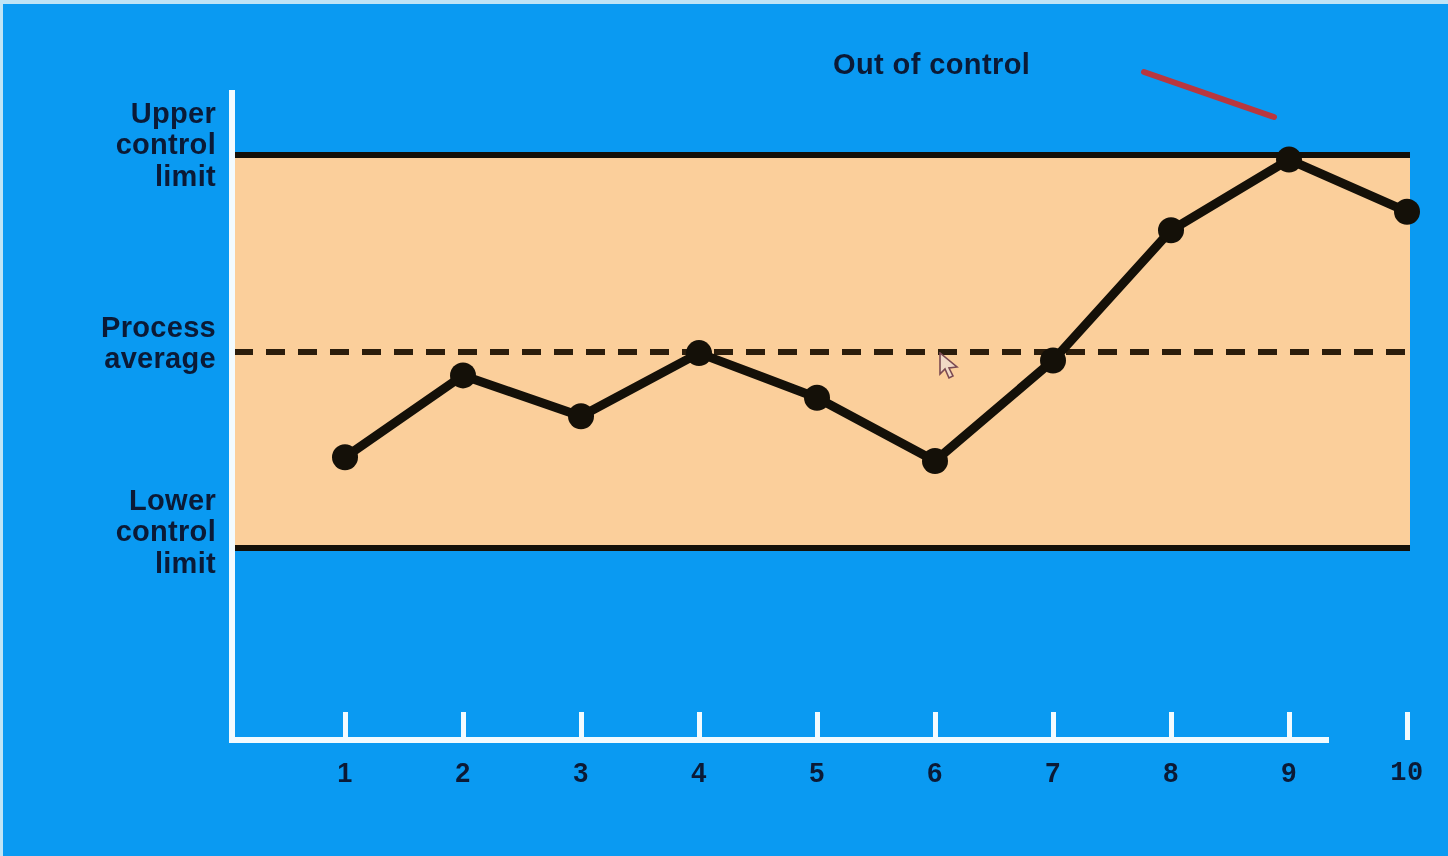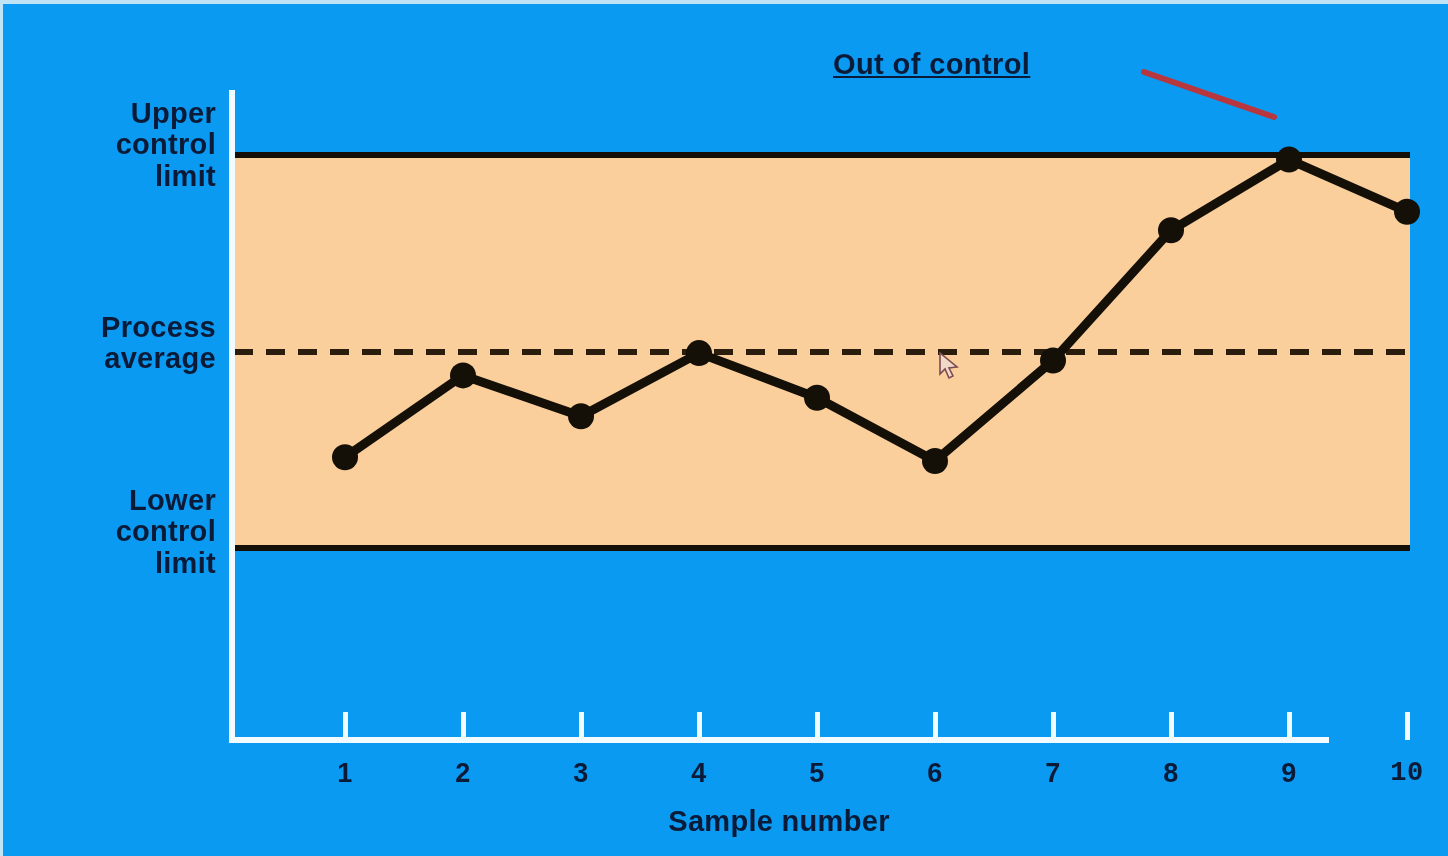--- a/index.html
+++ b/index.html
@@ -124,21 +124,20 @@
 
   #annotation-out-of-control {
     position: absolute;
     left: 833px;
     top: 48px;
     color: #0b1a36;
     font-size: 29px;
     font-weight: bold;
     letter-spacing: 0.4px;
     white-space: nowrap;
-    text-decoration: underline;
   }
 
   
   #series-svg {
     position: absolute;
     left: 0; top: 0;
     width: 1448px; height: 856px;
     pointer-events: none;
     z-index: 20;
   }
@@ -201,21 +200,20 @@
       <div class="x-tick" style="left: 1051px;"></div>
       <div class="x-tick-label" style="left: 1053px;">7</div>
       <div class="x-tick" style="left: 1169px;"></div>
       <div class="x-tick-label" style="left: 1171px;">8</div>
       <div class="x-tick" style="left: 1287px;"></div>
       <div class="x-tick-label" style="left: 1289px;">9</div>
       <div class="x-tick" style="left: 1405px;"></div>
       <div class="x-tick-label" style="left: 1407px; font-family: Liberation Mono, monospace;">10</div>
     </div>
 
-  <div id="x-axis-title">Sample number</div>
 
   <div id="annotation-out-of-control">Out of control</div>
 
   <svg id="pointer-svg" viewBox="0 0 1448 856" xmlns="http://www.w3.org/2000/svg">
     <line x1="1144" y1="72" x2="1274" y2="117" stroke="#b8373f" stroke-width="6" stroke-linecap="round"></line>
   </svg>
 
   <svg id="series-svg" viewBox="0 0 1448 856" xmlns="http://www.w3.org/2000/svg">
     <polyline id="series-path" fill="none" stroke="#141008" stroke-width="9" stroke-linejoin="round" stroke-linecap="round" points="345.0,457.3 463.0,375.4 581.0,416.3 699.0,353.1 817.0,397.7 935.0,461.0 1053.0,360.5 1171.0,230.3 1289.0,159.6 1407.0,211.7"></polyline>
     <g id="series-markers">

